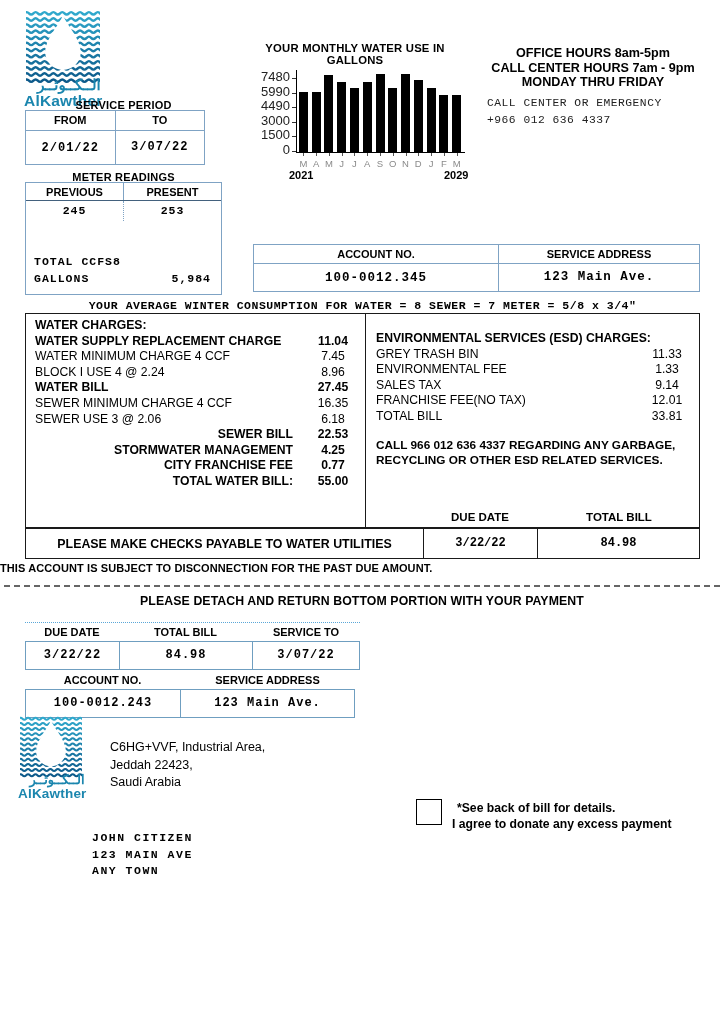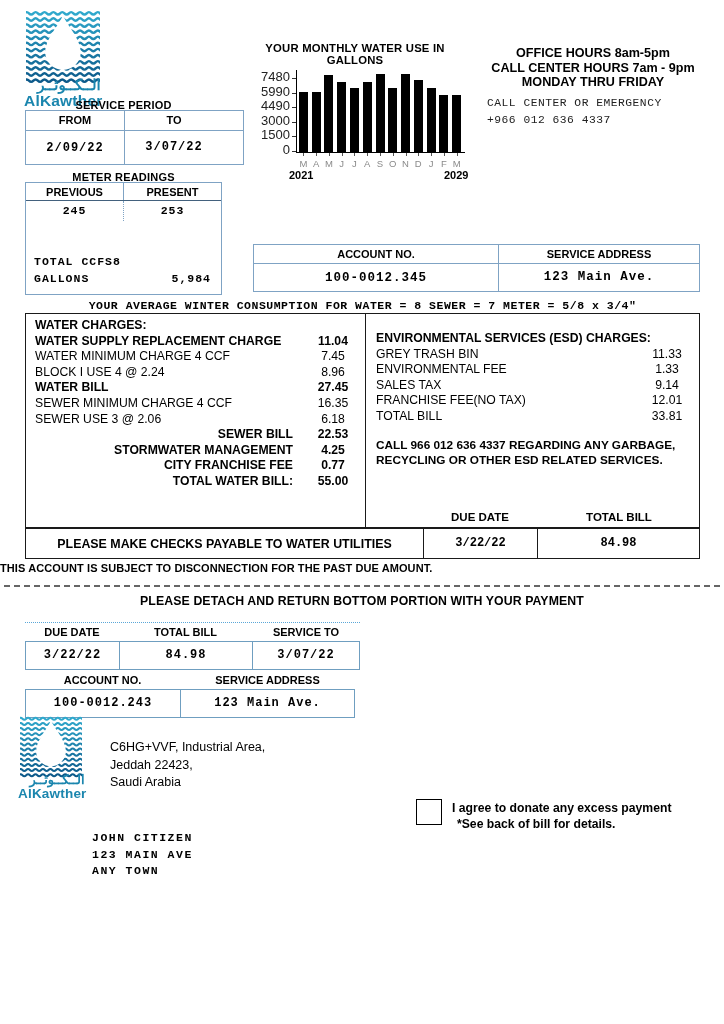--- a/index.html
+++ b/index.html
@@ -162,27 +162,27 @@
     <div>OFFICE HOURS 8am-5pm</div>
     <div>CALL CENTER HOURS 7am - 9pm</div>
     <div>MONDAY THRU FRIDAY</div>
   </div>
   <div class="abs call-center" style="left:487px; top:95px;">
     <div>CALL CENTER OR EMERGENCY</div>
     <div>+966 012 636 4337</div>
   </div>
 
   <div class="abs sec-title" style="left:25px; top:99px; width:197px;">SERVICE PERIOD</div>
-  <div class="abs blue-tbl" style="left:25px; top:110px; width:219px;">
+  <div class="abs blue-tbl" style="left:25px; top:110px; width:180px;">
     <div class="hdr-row" style="height:20px;">
       <span class="hdr-cell" style="width:98px;">FROM</span>
       <span class="hdr-cell vdiv" style="width:99px;">TO</span>
     </div>
     <div style="display:flex; height:33px; align-items:center;">
-      <span class="val-cell" style="width:98px;">2/09/22</span>
+      <span class="val-cell" style="width:98px;">2/01/22</span>
       <span class="val-cell vdiv" style="width:99px; align-self:stretch; line-height:33px;">3/07/22</span>
     </div>
   </div>
 
   <div class="abs sec-title" style="left:25px; top:171px; width:197px;">METER READINGS</div>
   <div class="abs blue-tbl" style="left:25px; top:182px; width:197px; height:113px;">
     <div class="hdr-row" style="height:18px; border-bottom:1px solid #43617d;">
       <span class="hdr-cell" style="width:98px;">PREVIOUS</span>
       <span class="hdr-cell vdiv" style="width:99px;">PRESENT</span>
     </div>
@@ -351,22 +351,22 @@
   <div class="abs logo-text-en" style="left:18px; top:786px; font-size:13.5px;">AlKawther</div>
 
   <div class="abs company-address" style="left:110px; top:739px;">
     <div>C6HG+VVF, Industrial Area,</div>
     <div>Jeddah 22423,</div>
     <div>Saudi Arabia</div>
   </div>
 
   <div class="abs donate-box"></div>
   <div class="abs donate-text" style="left:452px; top:800px;">
+    <div style="padding-left:5px;">*See back of bill for details.</div>
     <div>I agree to donate any excess payment</div>
-    <div style="padding-left:5px;">*See back of bill for details.</div>
   </div>
 
   <div class="abs customer" style="left:92px; top:830px;">
     <div>JOHN CITIZEN</div>
     <div>123 MAIN AVE</div>
     <div>ANY TOWN</div>
   </div>
 
 </div>
 

